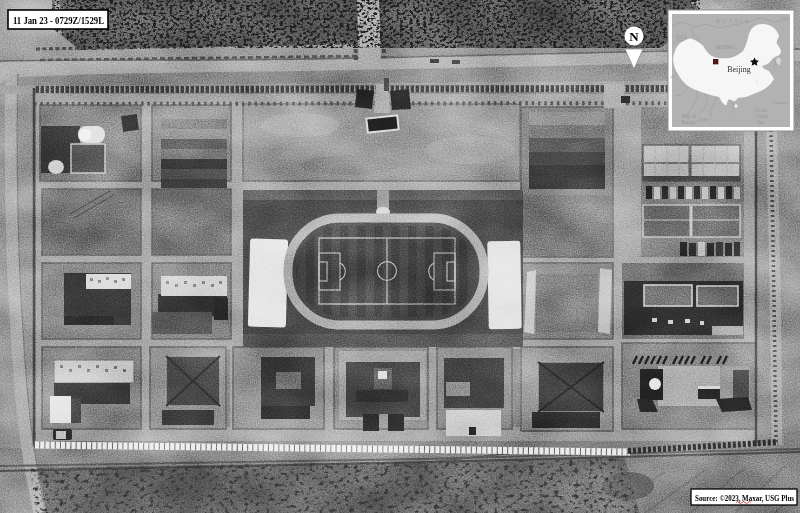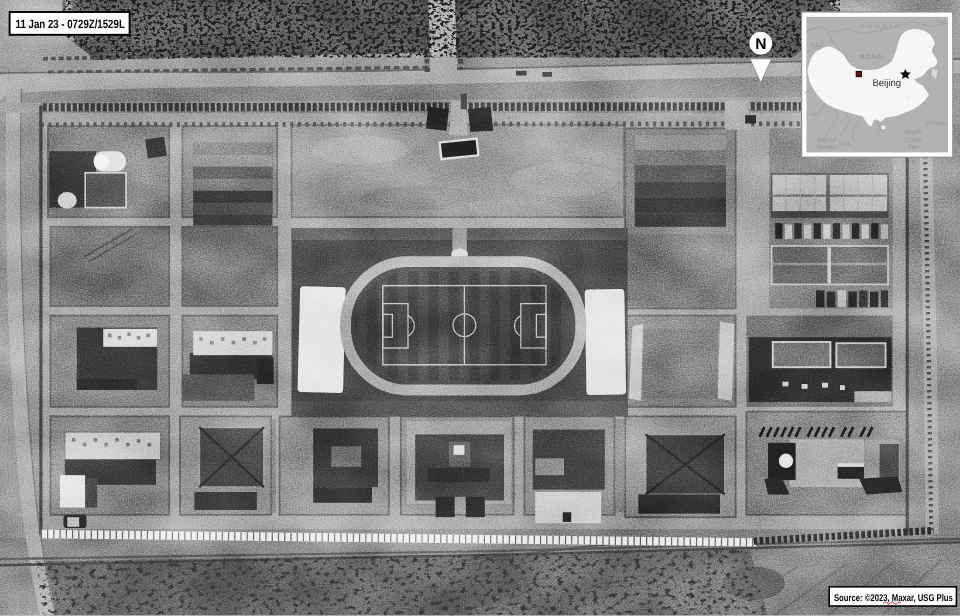--- a/index.html
+++ b/index.html
@@ -1,16 +1,16 @@
 <!DOCTYPE html>
 <html><head>
 <meta charset="utf-8">
 <style>
 html,body{margin:0;padding:0;background:#fff}
-.stage{position:relative;width:800px;height:513px;overflow:hidden;font-family:Liberation Sans, sans-serif}
+.stage{position:relative;width:800px;height:513px;overflow:hidden;font-family:Liberation Serif, serif}
 </style>
 </head>
 <body>
 <div class="stage">
 <svg width="800" height="513" viewBox="0 0 800 513">
 <defs>
 <filter id="fGrain" x="0" y="0" width="100%" height="100%" color-interpolation-filters="sRGB">
 <feTurbulence type="fractalNoise" baseFrequency="0.85" numOctaves="2" seed="11" stitchTiles="stitch"></feTurbulence>
 <feColorMatrix type="matrix" values="0.9 0 0 0 0.05  0.9 0 0 0 0.05  0.9 0 0 0 0.05  0 0 0 0 1"></feColorMatrix>
 </filter>

